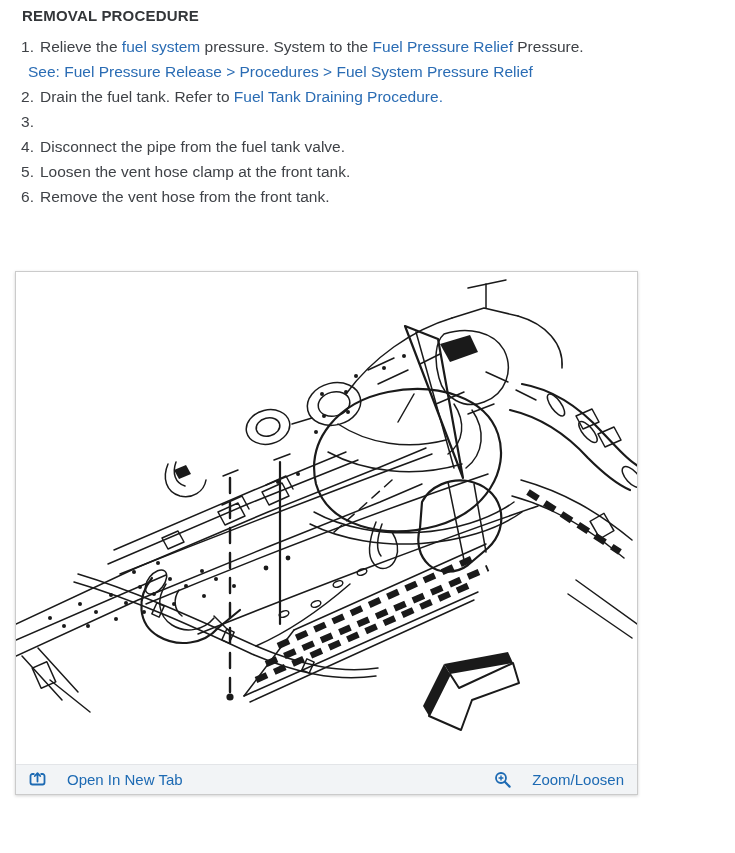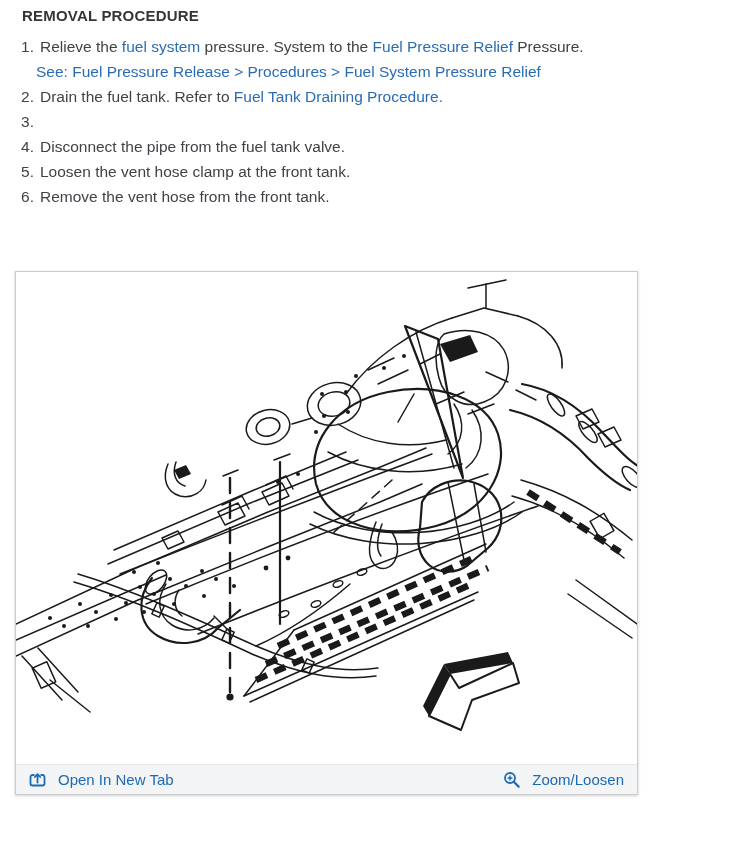--- a/index.html
+++ b/index.html
@@ -1,27 +1,27 @@
 <!DOCTYPE html>
 <html><head>
 <meta charset="utf-8">
 <style>
   html,body{margin:0;padding:0;background:#ffffff;}
   body{width:735px;height:853px;font-family:"Liberation Sans",sans-serif;position:relative;overflow:hidden;}
   .page-title{margin:7px 1px 10px 22px;font-size:15px;font-weight:bold;color:#333639;letter-spacing:.2px;}
   .steps{font-size:15.5px;color:#3f4247;}
   .step-row{display:flex;margin-left:18px;line-height:25px;}
   .step-row .num{flex:none;width:16px;text-align:right;margin-right:6px;}
-  .see-row{margin-left:36px;line-height:25px;}
+  .see-row{margin-left:28px;line-height:25px;}
   .link{color:#2a6cb4;text-decoration:none;cursor:pointer;}
   .figure-card{margin:62px 0 0 15px;width:621px;border:1px solid #cbcbcb;background:#fff;box-shadow:0 1px 3px rgba(0,0,0,.18);}
   .figure-area{width:621px;height:492px;background:#fff;}
   .figure-area svg{display:block;}
   .figure-footer{height:29px;background:#f2f4f6;border-top:1px solid #e3e5e8;display:flex;justify-content:space-between;align-items:center;padding:0 13px;}
-  .footer-link{display:flex;align-items:center;gap:12px;font-size:15px;color:#1d6ab3;text-decoration:none;cursor:pointer;}
+  .footer-link{display:flex;gap:21px;font-size:15px;color:#1d6ab3;text-decoration:none;cursor:pointer;}
   .footer-link svg{display:block;}
 </style>
 </head>
 <body>
 
 <h1 class="page-title">REMOVAL PROCEDURE</h1>
 
 <div class="steps">
 
   <div class="step-row">

